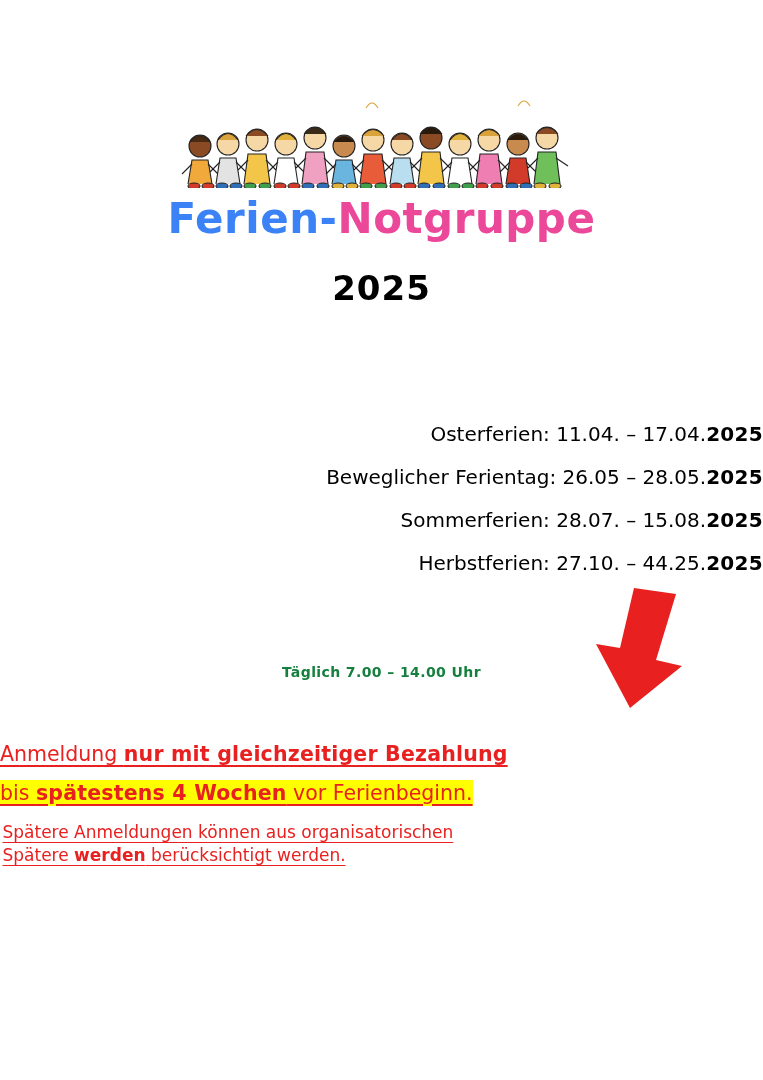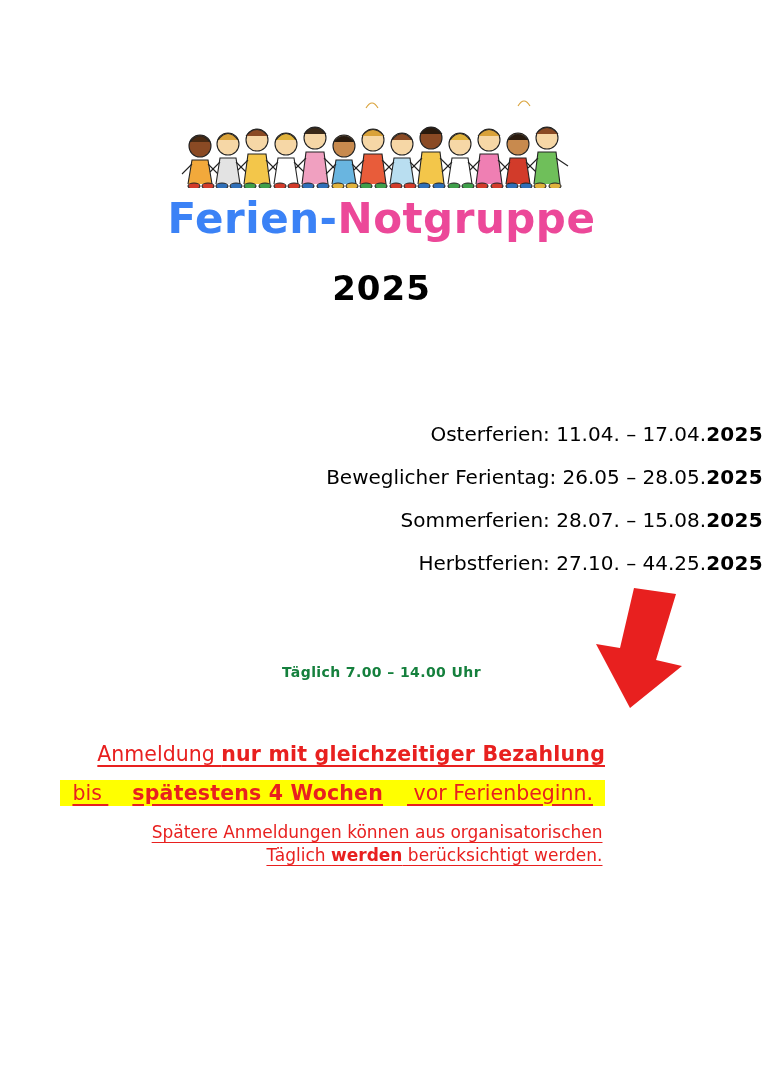--- a/index.html
+++ b/index.html
@@ -101,36 +101,36 @@
     width: 96px;
     height: 120px;
   }
 
   
   .notice {
     position: absolute;
     left: 0;
     top: 744px;
     width: 605px;
-    text-align: right;
+    text-align: left;
     color: #e8201f;
   }
   .notice-line {
     font-size: 20.5px;
     line-height: 1.0;
     margin-bottom: 18px;
     color: #e8201f;
   }
   .notice-line .u {
     text-decoration: underline;
     text-underline-offset: 4px;
   }
   .notice-line .hl {
     background: #ffff00;
-    padding: 1px 12px;
+    padding: 1px 0;
   }
   .notice-line .b {
     font-weight: 800;
     letter-spacing: 0.2px;
   }
   .notice-par {
     font-size: 17px;
     line-height: 1.35;
     color: #e8201f;
     text-decoration: underline;
@@ -316,17 +316,17 @@
 
   <div class="notice">
     <div class="notice-line">
       <span class="u">Anmeldung </span><span class="u b">nur mit gleichzeitiger Bezahlung</span>
     </div>
     <div class="notice-line">
       <span class="u hl">bis </span><span class="u hl b">spätestens 4 Wochen</span><span class="u hl"> vor Ferienbeginn.</span>
     </div>
     <div class="notice-par">
       <span>Spätere Anmeldungen können aus organisatorischen</span><br>
-      <span>Täglich </span><span class="b">werden</span><span> berücksichtigt werden.</span>
+      <span>Spätere </span><span class="b">werden</span><span> berücksichtigt werden.</span>
     </div>
   </div>
 
 </div>
 
 </body></html>

